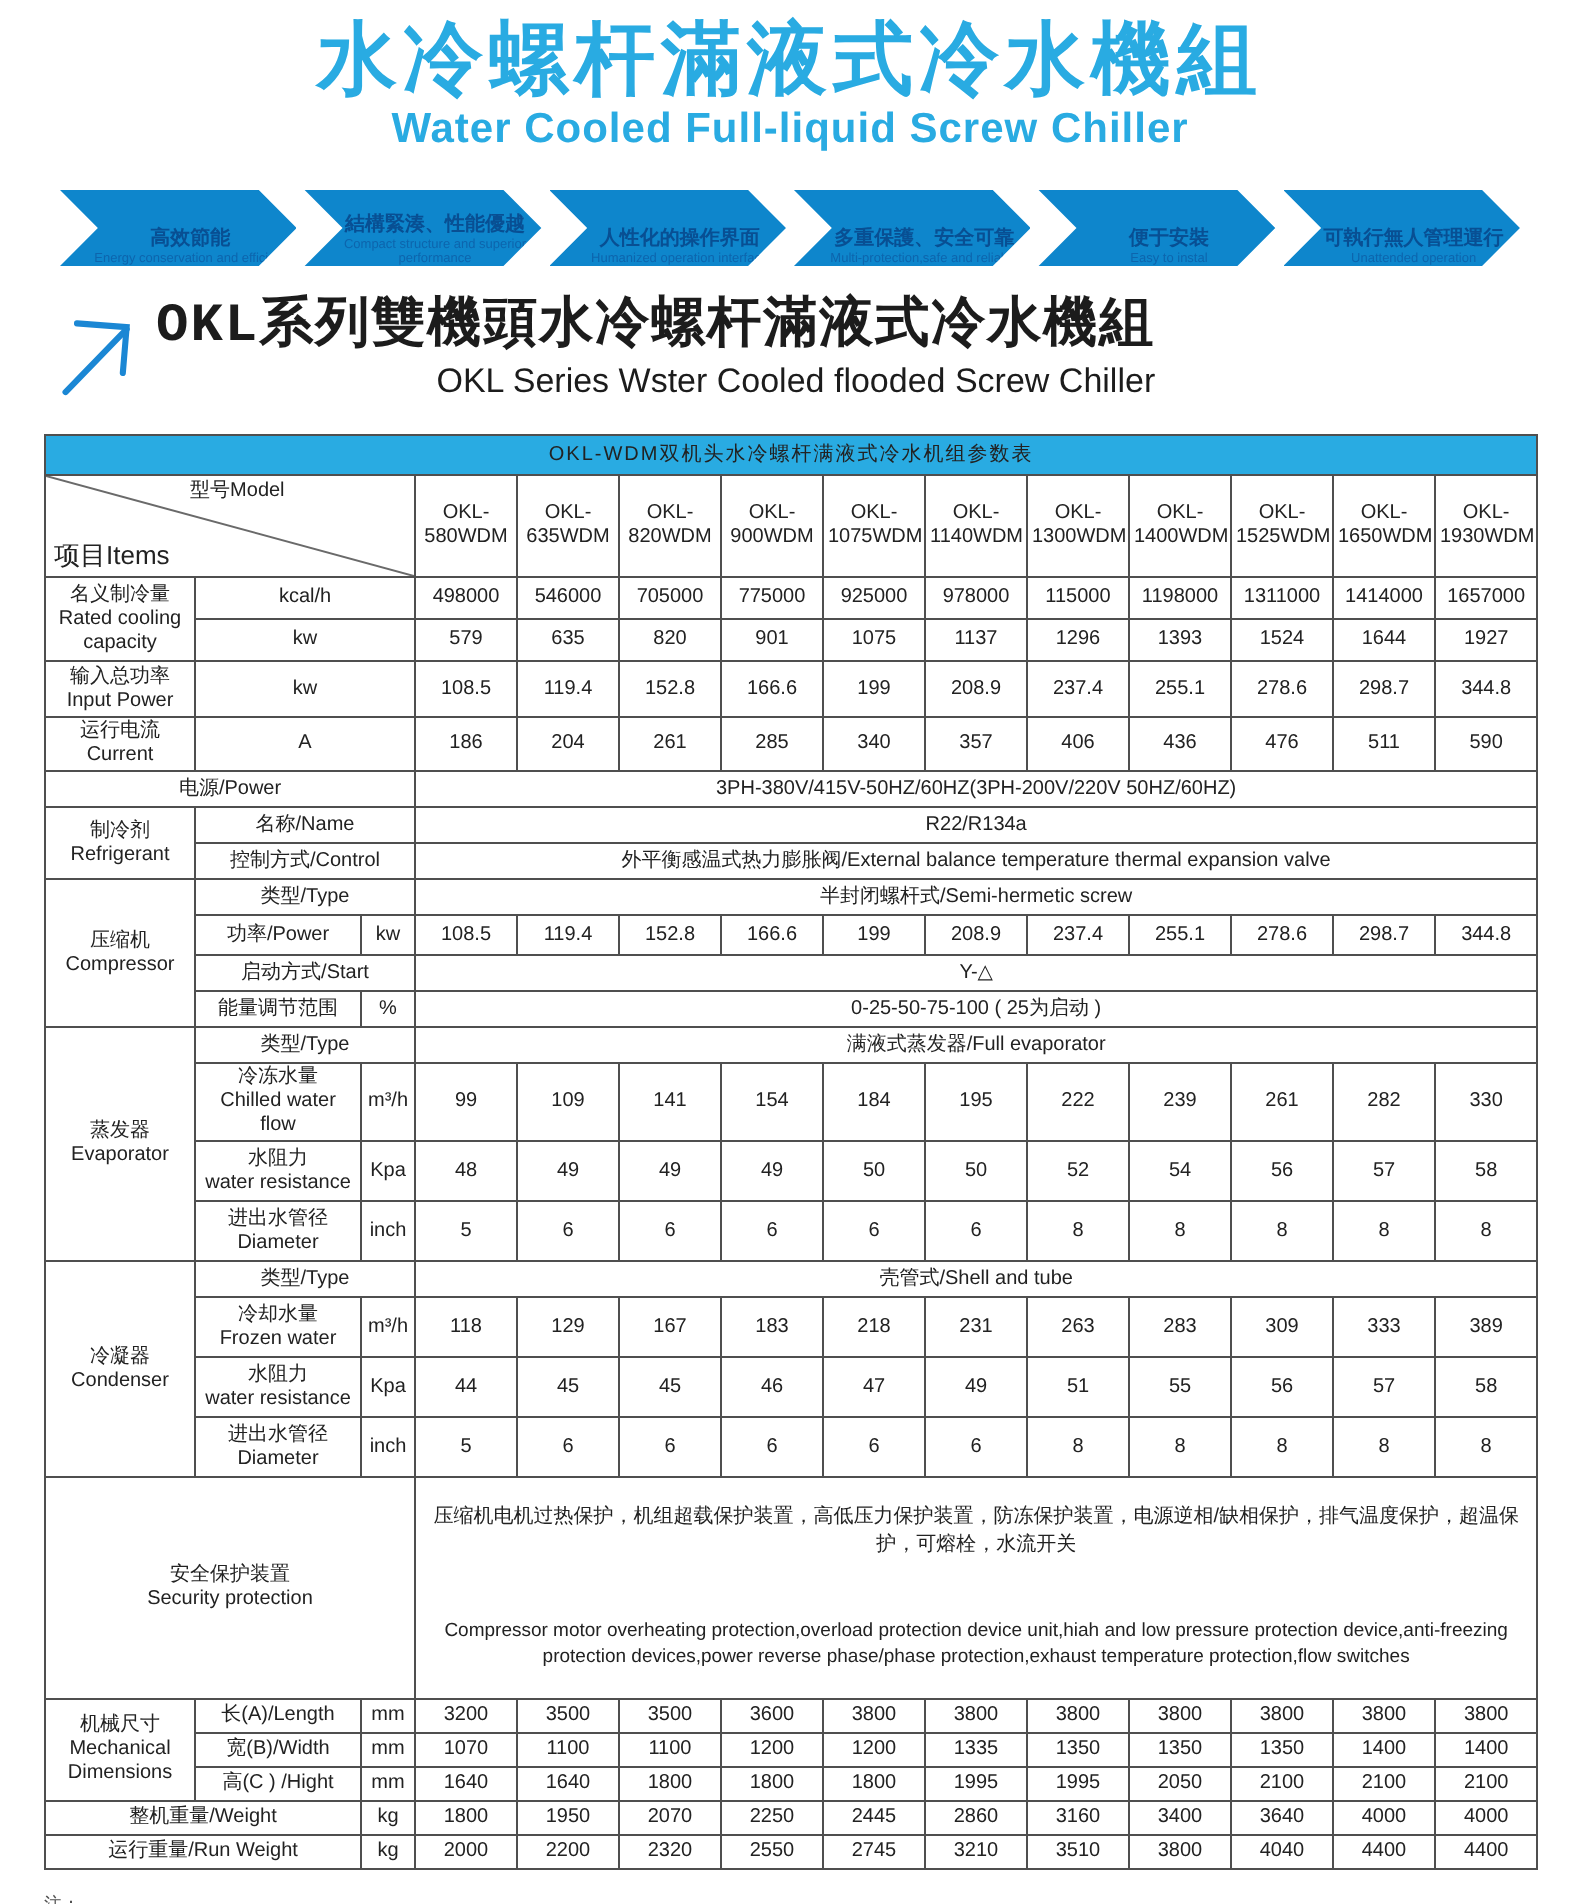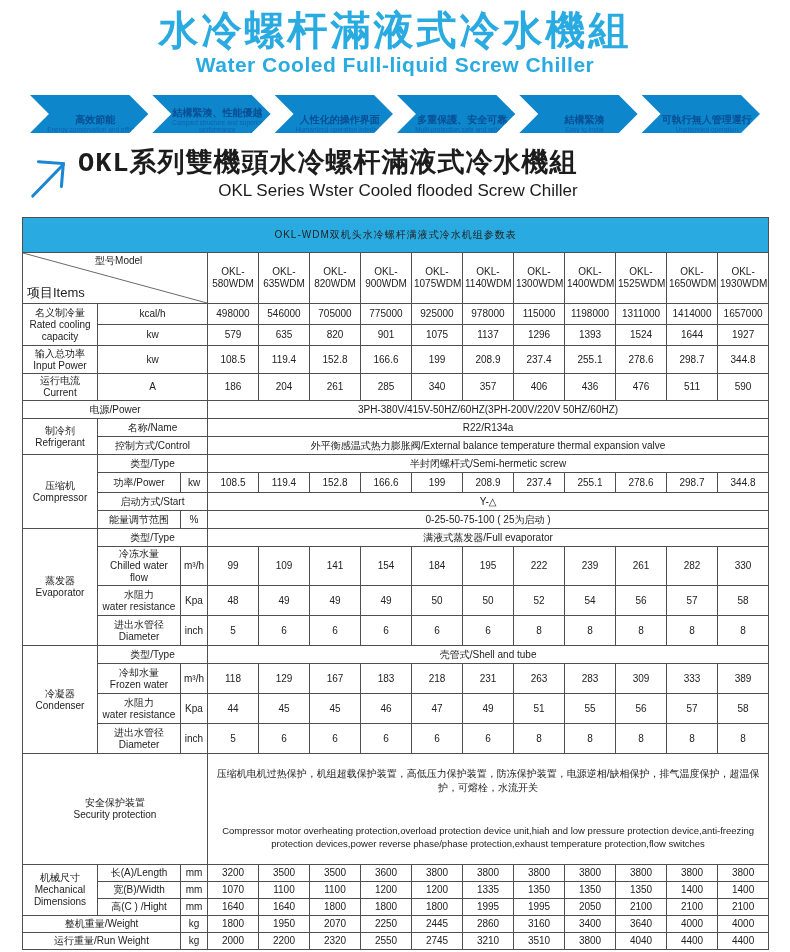--- a/index.html
+++ b/index.html
@@ -47,21 +47,21 @@
   .series-title{margin:0;font-size:27px;font-weight:bold;color:#1c1c1c;letter-spacing:1px;line-height:1.15;font-family:Liberation Mono, monospace;}
   .series-subtitle{font-size:17px;color:#1c1c1c;margin-top:1px;text-align:right;}
 
   
   .spec-table{width:746px;border-collapse:collapse;table-layout:fixed;margin-top:16px;}
   .spec-table td,.spec-table th{
     border:1px solid var(--border);font-size:10px;font-weight:normal;
     text-align:center;vertical-align:middle;white-space:pre-line;
     padding:1px 2px;color:var(--text);overflow:hidden;line-height:1.2;
   }
-  .t-title{background:var(--accent);color:#fff;font-size:15px;font-weight:bold;height:35px;letter-spacing:1px;}
+  .t-title{background:var(--accent);color:#fff;font-size:15px;font-weight:bold;height:20px;letter-spacing:1px;}
   .corner{position:relative;height:27px;padding:0;}
   .corner svg{position:absolute;inset:0;width:100%;height:100%;}
   .c-model{position:absolute;top:2px;left:52%;transform:translateX(-50%);font-size:10px;}
   .c-items{position:absolute;bottom:2px;left:4px;font-size:13px;}
   .model-cell{font-size:10px;line-height:1.15;}
   .sec-cell{text-align:left;padding:3px 6px;}
   .sec-zh{font-size:10px;line-height:1.4;}
   .sec-en{font-size:9.5px;line-height:1.35;margin-top:18px;}
   tr.r17{height:17px;} tr.r18{height:18px;} tr.r20{height:20px;}
   tr.r21{height:21px;} tr.r26{height:26px;} tr.r28{height:28px;} tr.r31{height:30px;margin-top:15px;}
@@ -90,21 +90,21 @@
     </div>
     <div class="feature">
       <span class="zh">人性化的操作界面</span>
       <span class="en">Humanized operation interface</span>
     </div>
     <div class="feature">
       <span class="zh">多重保護、安全可靠</span>
       <span class="en">Multi-protection,safe and reliable</span>
     </div>
     <div class="feature">
-      <span class="zh">結構緊湊</span>
+      <span class="zh">便于安裝</span>
       <span class="en">Easy to instal</span>
     </div>
     <div class="feature">
       <span class="zh">可執行無人管理運行</span>
       <span class="en">Unattended operation</span>
     </div>
   </div>
 
   <section class="series">
     <svg class="series-icon" viewBox="0 0 44 50" fill="none">

